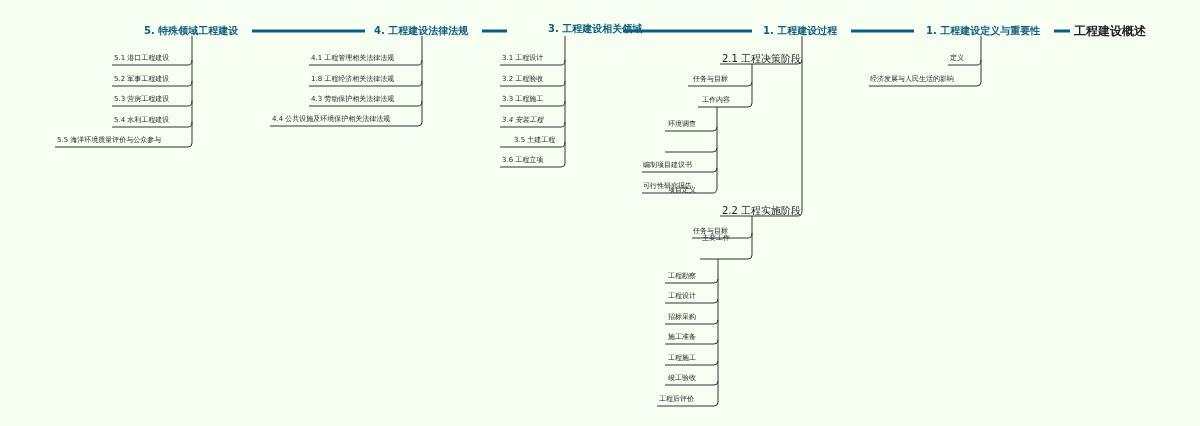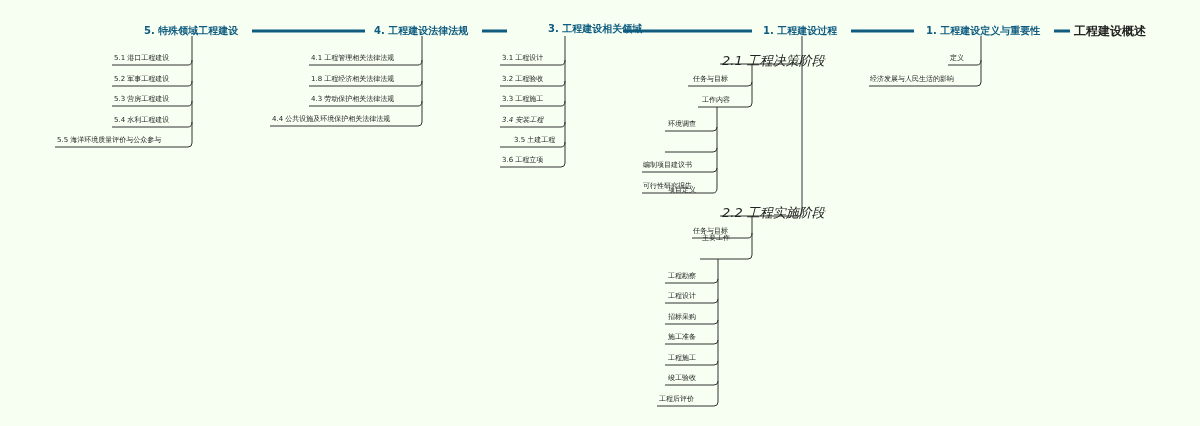--- a/index.html
+++ b/index.html
@@ -5,21 +5,21 @@
   html, body { margin: 0; padding: 0; }
   body {
     width: 1200px; height: 426px; position: relative; overflow: hidden;
     background: #F7FFF2;
     font-family: "DejaVu Sans", "Liberation Sans", sans-serif;
   }
   svg.lines { position: absolute; left: 0; top: 0; }
   .t { position: absolute; white-space: nowrap; line-height: 1; }
   .root { font-size: 12px; font-weight: bold; color: #222; }
   .main { font-size: 10px; font-weight: bold; color: #0F5C80; }
-  .sub  { font-size: 13px; color: #222; font-style: italic; }
+  .sub  { font-size: 10px; color: #222; }
   .leaf { font-size: 7px; color: #222; }
   .sub, .leaf { cursor: pointer; }
 </style>
 </head>
 <body>
 
 <svg class="lines" width="1200" height="426">
 
   <g stroke="#0F5C80" stroke-width="3" fill="none">
     <line x1="1054" y1="31" x2="1070" y2="31"></line>

